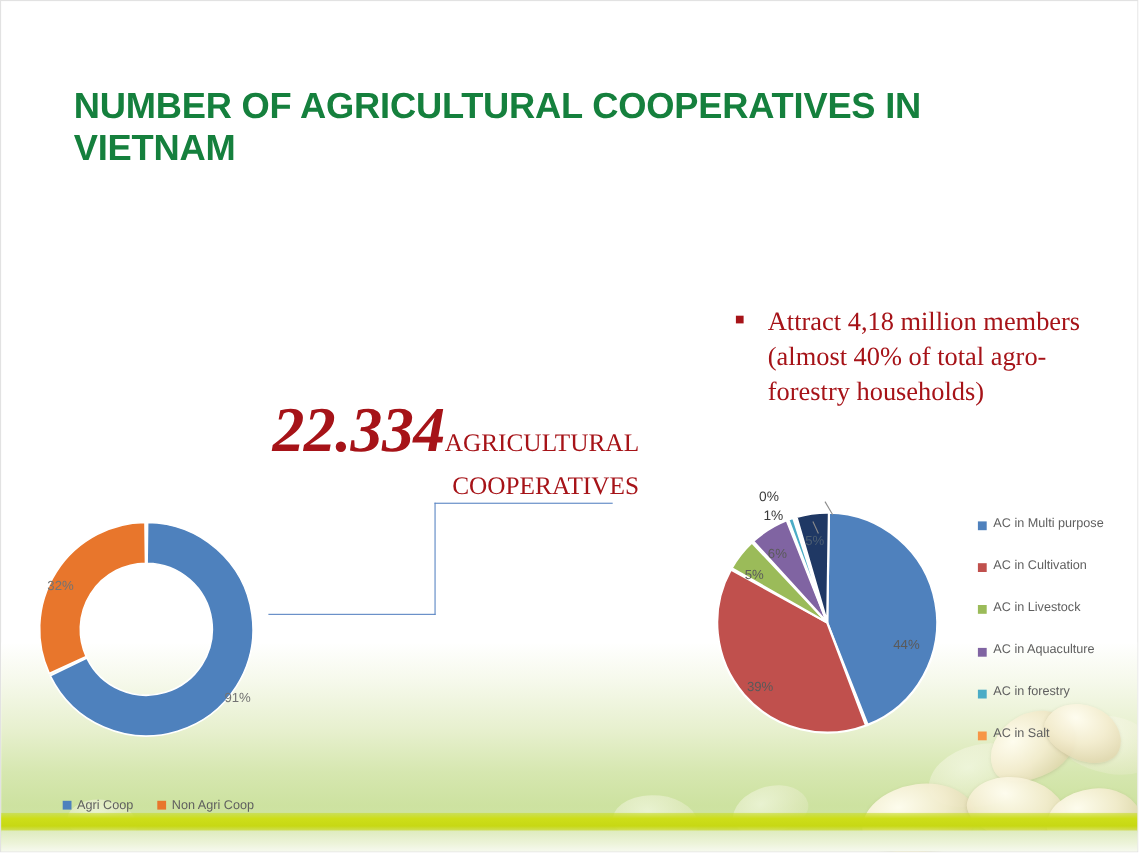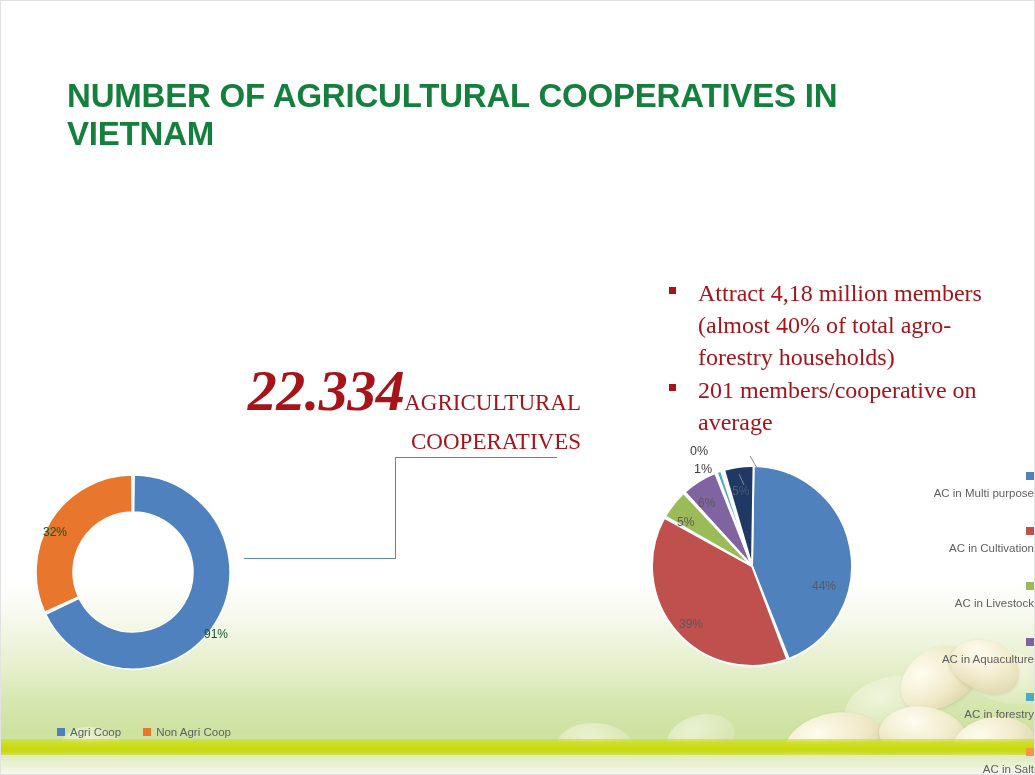--- a/index.html
+++ b/index.html
@@ -164,21 +164,21 @@
     position: absolute;
     left: 22px;
     top: 472px;
     width: 244px;
     height: 198px;
   }
   .donut-label {
     position: absolute;
     font-family: "Liberation Sans", sans-serif;
     font-size: 12px;
-    color: #14532d;
+    color: #737373;
   }
   .donut-label.l-32 { left: 42px; top: 524px; }
   .donut-label.l-68 { left: 203px; top: 626px; }
 
   .donut-legend {
     position: absolute;
     left: 56px;
     top: 725px;
     display: flex;
     gap: 22px;
@@ -211,26 +211,25 @@
   .pie-legend {
     position: absolute;
     left: 888px;
     top: 468px;
     width: 145px;
     font-family: "Liberation Sans", sans-serif;
     font-size: 11.5px;
     color: #5F5F5F;
   }
   .pie-legend .legend-entry {
-    align-items: flex-end;
+    align-items: center;
     margin-bottom: 23px;
     gap: 6px;
     white-space: normal;
     line-height: 1.32;
-    flex-direction: column;
   }
   .pie-legend .legend-swatch { margin-top: 3px; flex: 0 0 auto; }
 </style>
 </head>
 <body>
 
 <div id="slide">
 
   <div class="bottom-band"></div>
 
@@ -255,24 +254,20 @@
   <div class="leader leader-h2"></div>
 
   <div class="bignum-wrap">
     <span class="bignum">22.334</span><span class="bignum-label">AGRICULTURAL COOPERATIVES</span>
   </div>
 
   <div class="bullets">
     <div class="bullet-row">
       <span class="bullet-marker"></span>
       <span class="bullet-text">Attract 4,18 million members (almost 40% of total agro-forestry households)</span>
-    </div>
-    <div class="bullet-row">
-      <span class="bullet-marker"></span>
-      <span class="bullet-text">201 members/cooperative on average</span>
     </div>
   </div>
 
   <div class="donut-chart">
     <svg width="244" height="198" viewBox="0 0 244 198">
       <g id="donut-slices">
           <path d="M111.18504908101899 2.0072391429361574 A97 97 0 1 1 22.742895441347514 141.36977347166712 L56.026533262689185 125.20810730206213 A60 60 0 1 0 110.73302005011485 39.004477820372884 Z" fill="#4E81BD" stroke="#ffffff" stroke-width="1.5"></path>
           <path d="M21.733756724975322 139.22524453765521 A97 97 0 0 1 108.814950918981 2.0072391429361574 L109.26697994988515 39.004477820372884 A60 60 0 0 0 55.402323747407415 123.88159455937435 Z" fill="#E8762C" stroke="#ffffff" stroke-width="1.5"></path>
         </g>
     </svg>

